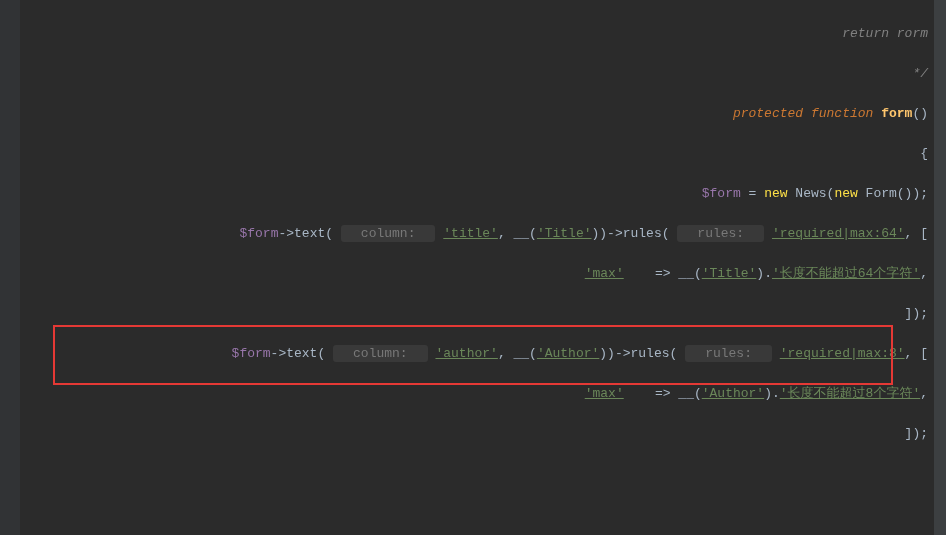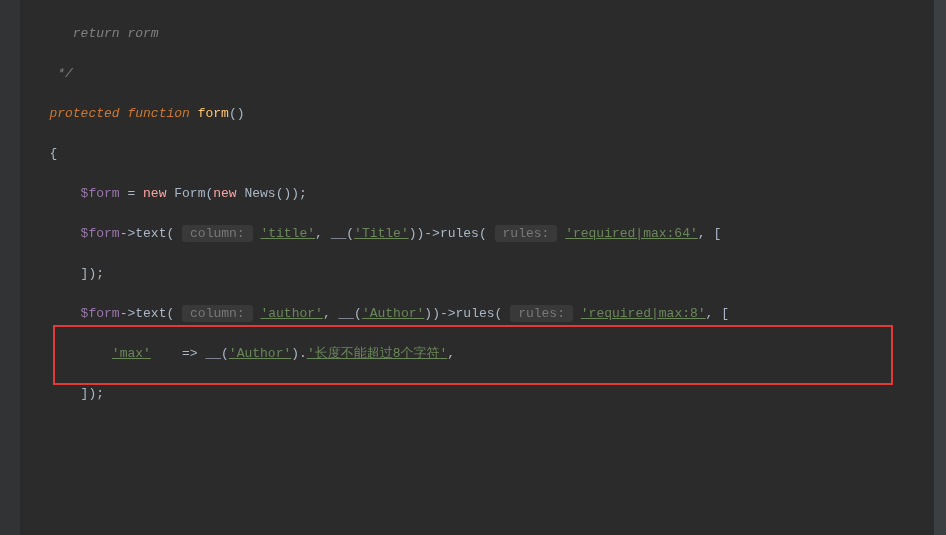--- a/index.html
+++ b/index.html
@@ -31,29 +31,30 @@
   background: #3c3f41;
 }
 .code-area {
   position: absolute;
   left: 20px;
   top: 0;
   right: 12px;
   height: 100%;
   white-space: pre;
   padding: 4px 6px;
+  text-align: right;
 }
 .line { display: block; min-height: 20px; }
-.c-orange { color: #fca5a5; }
-.c-yellow { color: #ffc66d; }
+.c-orange { color: #fde047; }
+.c-yellow { color: #ffc66d; font-weight: bold; }
 .c-purple { color: #9876aa; }
 .c-green { color: #6a8759; text-decoration: underline; }
 .c-gray { color: #808080; font-style: italic; }
 .c-white { color: #a9b7c6; }
-.c-hint { color: #787878; background: #393939; padding: 1px 8px; border-radius: 3px; font-style: normal; }
+.c-hint { color: #787878; background: #393939; padding: 1px 20px; border-radius: 3px; font-style: normal; }
 .c-keyword-i { color: #cc7832; font-style: italic; }
 .highlight-box {
   position: absolute;
   border: 2px solid #e53935;
   left: 53px;
   top: 325px;
   width: 840px;
   height: 60px;
   pointer-events: none;
 }
@@ -62,22 +63,23 @@
 <body>
 
 <div class="gutter"></div>
 <div class="scrollbar-right"></div>
 
 <div class="code-area">
 <span class="line">      <span class="c-gray">return rorm</span></span>
 <span class="line">    <span class="c-gray">*/</span></span>
 <span class="line">   <span class="c-keyword-i">protected</span> <span class="c-keyword-i">function</span> <span class="c-yellow">form</span><span class="c-white">()</span></span>
 <span class="line">   <span class="c-white">{</span></span>
-<span class="line">       <span class="c-purple">$form</span><span class="c-white"> = </span><span class="c-orange">new</span><span class="c-white"> Form(</span><span class="c-orange">new</span><span class="c-white"> News());</span></span>
+<span class="line">       <span class="c-purple">$form</span><span class="c-white"> = </span><span class="c-orange">new</span><span class="c-white"> News(</span><span class="c-orange">new</span><span class="c-white"> Form());</span></span>
 <span class="line">       <span class="c-purple">$form</span><span class="c-white">-&gt;text(</span> <span class="c-hint">column:</span> <span class="c-green">'title'</span><span class="c-white">, __(</span><span class="c-green">'Title'</span><span class="c-white">))-&gt;rules(</span> <span class="c-hint">rules:</span> <span class="c-green">'required|max:64'</span><span class="c-white">, [</span></span>
+<span class="line">           <span class="c-green">'max'</span><span class="c-white">    =&gt; __(</span><span class="c-green">'Title'</span><span class="c-white">).</span><span class="c-green">'长度不能超过64个字符'</span><span class="c-white">,</span></span>
 <span class="line">       <span class="c-white">]);</span></span>
 <span class="line">       <span class="c-purple">$form</span><span class="c-white">-&gt;text(</span> <span class="c-hint">column:</span> <span class="c-green">'author'</span><span class="c-white">, __(</span><span class="c-green">'Author'</span><span class="c-white">))-&gt;rules(</span> <span class="c-hint">rules:</span> <span class="c-green">'required|max:8'</span><span class="c-white">, [</span></span>
 <span class="line">           <span class="c-green">'max'</span><span class="c-white">    =&gt; __(</span><span class="c-green">'Author'</span><span class="c-white">).</span><span class="c-green">'长度不能超过8个字符'</span><span class="c-white">,</span></span>
 <span class="line">       <span class="c-white">]);</span></span>
 
 
 
 
 
 

